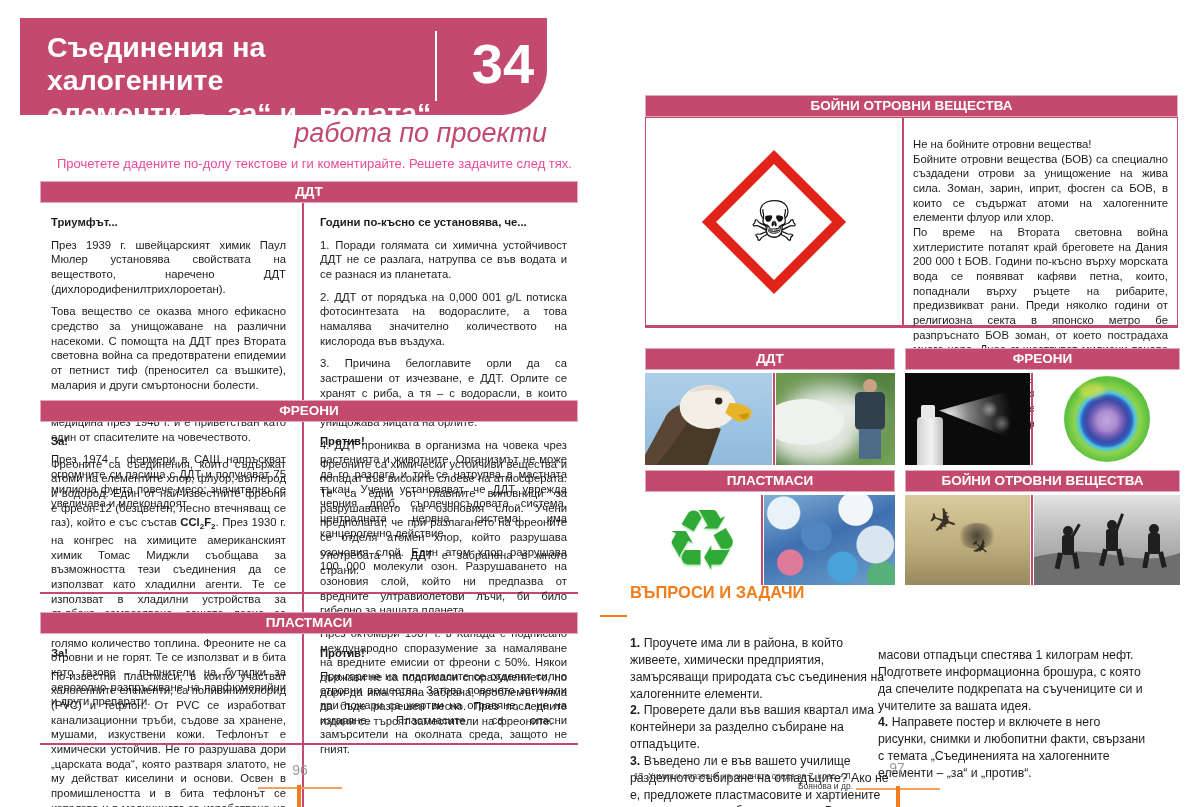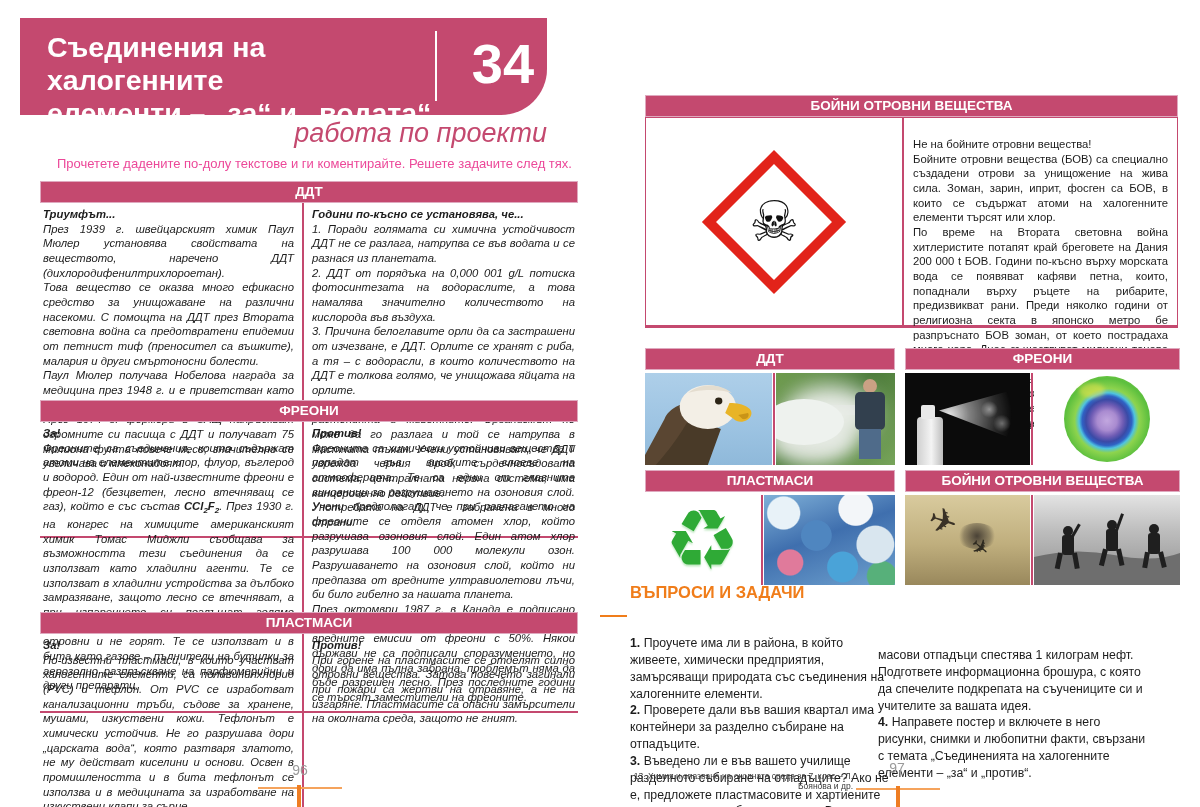--- a/index.html
+++ b/index.html
@@ -18,21 +18,21 @@
   .intro{position:absolute;left:57px;top:156px;font-size:13px;color:#ec4899;}
 
   .section{position:absolute;left:40px;width:538px;}
   .sec-head{height:22px;background:#c4496f;border:1px solid #dfa9bf;box-sizing:border-box;
             color:#fff;font-weight:bold;font-size:13.5px;text-align:center;line-height:20px;}
   .sec-body{display:flex;align-items:stretch;}
   .sec-body.rule{border-bottom:2px solid #c4496f;}
   .col{box-sizing:border-box;font-size:11.3px;line-height:1.3;text-align:justify;}
   .col.l{width:262px;padding:4px 8px 6px 3px;}
   .col.r{flex:1;border-left:2px solid #c4496f;padding:4px 3px 6px 8px;}
-  .col p{margin:0;font-style:italic;}
+  .col p{margin:8px;}
   .col .h{font-weight:bold;}
   sub{font-size:8px;}
 
   
   .bov{position:absolute;left:645px;top:95px;width:533px;}
   .bov-body{display:flex;border:1px solid #c4496f;border-bottom:3px solid #c4496f;height:207px;}
   .bov-pic{width:256px;display:flex;align-items:center;justify-content:center;}
   .bov-text{flex:1;border-left:2px solid #c4496f;padding:19px 9px;font-size:11.3px;
             line-height:1.3;text-align:justify;box-sizing:border-box;}
   .bov-text p{margin:0;}
@@ -195,21 +195,21 @@
     <div class="sec-head">БОЙНИ ОТРОВНИ ВЕЩЕСТВА</div>
     <div class="bov-body">
       <div class="bov-pic">
         <div class="diamond-wrap">
           <div class="diamond"></div>
           <div class="skull">☠</div>
         </div>
       </div>
       <div class="bov-text">
         <p class="h">Не на бойните отровни вещества!</p>
-        <p>Бойните отровни вещества (БОВ) са специално създадени отрови за унищожение на жива сила. Зоман, зарин, иприт, фосген са БОВ, в които се съдържат атоми на халогенните елементи търсят или хлор.</p>
+        <p>Бойните отровни вещества (БОВ) са специално създадени отрови за унищожение на жива сила. Зоман, зарин, иприт, фосген са БОВ, в които се съдържат атоми на халогенните елементи флуор или хлор.</p>
         <p>По време на Втората световна война хитлеристите потапят край бреговете на Дания 200 000 t БОВ. Години по-късно върху морската вода се появяват кафяви петна, които, попаднали върху ръцете на рибарите, предизвикват рани. Преди няколко години от религиозна секта в японско метро бе разпръснато БОВ зоман, от което пострадаха много хора. Днес съществуват милиони тонове БОВ. Има предложения тези вещества да бъдат погребани на дъното на океана.</p>
         <p class="q">Какви ще бъдат последиците за нашата планета, ако контейнерите, в които се съхраняват тези вещества, се разрушат?</p>
       </div>
     </div>
   </div>
 
   <div class="tile" style="left:645px;top:348px;width:250px;">
     <div class="tile-head">ДДТ</div>
     <div class="tile-imgs" style="height:92px;">
       <div class="timg img-eagle" style="flex:117;">

